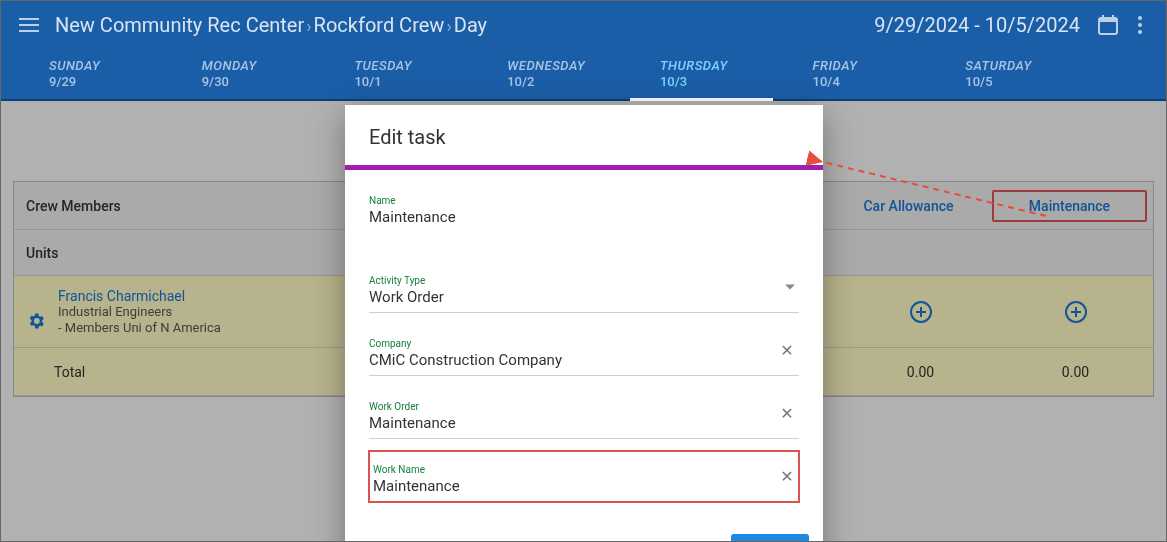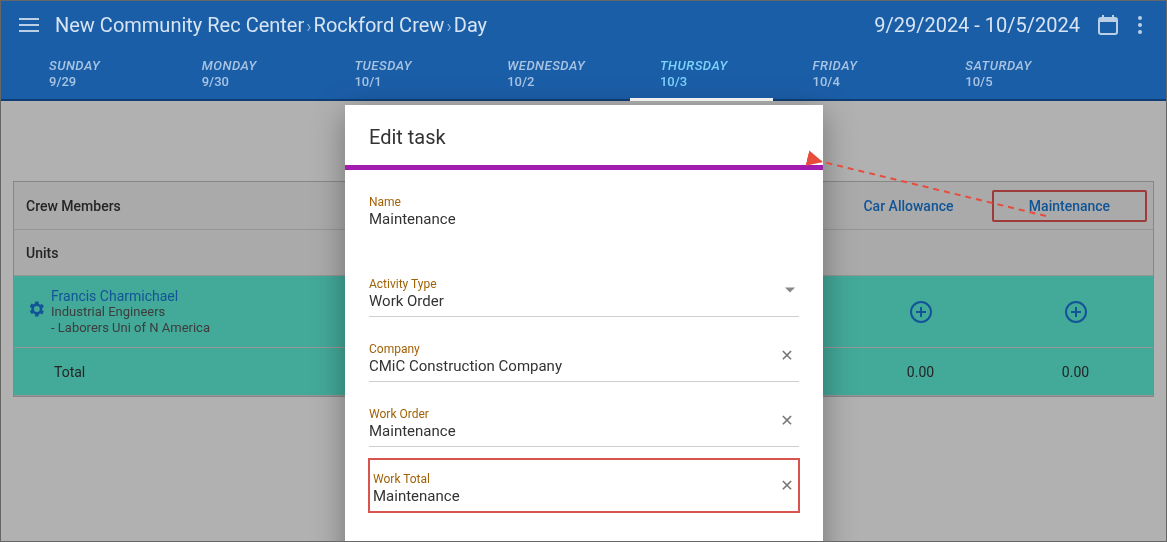--- a/index.html
+++ b/index.html
@@ -45,35 +45,35 @@
   .day-tab.active::after{
     content:''; position:absolute; bottom:-2px; left:-30px; right:40px; height:3px; background:#fff;
   }
 
   
   .content {
     padding: 80px 12px 12px 12px;
   }
   .table {
     border: 1px solid #bbb;
-    background: #5eead4;
+    background: #fef9c3;
   }
   .row { display:flex; align-items:center; border-bottom:1px solid #d0d0d0; }
   .row.header { background:#ececec; height:48px;}
   .row.units  { background:#ececec; height:46px;}
   .row.person { height:72px;}
   .row.total  { height:48px;} 
   .cell-left { width: 340px; padding-left:12px; font-size:14px; color:#333; font-weight:500;}
   .cell-mid  { flex:1; }
   .cell-partial { width: 80px; text-align:center; color:#1976d2; font-size:14px; font-weight:500; position:relative;}
   .cell-partial::before{ content:''; position:absolute; left:0; top:10px; bottom:10px; width:1px; background:#ddd;}
   .cell-link { width: 155px; text-align:center; color:#1976d2; font-size:14px; font-weight:500; cursor:pointer;}
   .cell-link.last { border:2px solid #d9534f; border-radius:2px; margin:4px 6px; padding:6px 0;}
   .cell-num { width:155px; text-align:center; font-size:14px; color:#333;}
-  .person-block { display:flex; align-items:center; gap:5px; padding-left:12px; width:500px;}
+  .person-block { display:flex; align-items:flex-end; gap:12px; padding-left:12px; width:500px;}
   .gear { color:#1976d2; }
   .p-name { font-size:14px; color:#1976d2;}
   .p-role { font-size:13px; color:#555; line-height:1.3;}
   .p-union { font-size:13px; color:#555;}
   .plus-circle { width:22px; height:22px; border:2px solid #1976d2; border-radius:50%; position:relative; margin:0 auto; cursor:pointer;}
   .plus-circle::before, .plus-circle::after{ content:''; position:absolute; background:#1976d2;}
   .plus-circle::before{ left:4px; right:4px; top:50%; height:2px; transform:translateY(-50%);}
   .plus-circle::after { top:4px; bottom:4px; left:50%; width:2px; transform:translateX(-50%);}
 
   
@@ -96,21 +96,21 @@
     font-weight:400;
     border-bottom: 5px solid #a21caf;
   }
   .dlg-body { padding: 12px 24px 4px 24px; }
   .field {
     position:relative;
     border-bottom:1px solid #cfcfcf;
     padding: 14px 0 6px 0;
     margin-bottom: 12px;
   }
-  .field .flabel { font-size:12px; color:#a16207; line-height:1;}
+  .field .flabel { font-size:10px; color:#15803d; line-height:1;}
   .field .fvalue { font-size:15px; color:#333; margin-top:2px;}
   .field .clear-btn {
     position:absolute; right:2px; top:50%; transform:translateY(-50%);
     color:#777; cursor:pointer; width:20px; height:20px; display:flex; align-items:center; justify-content:center;
   }
   .field .dd-caret {
     position:absolute; right:4px; top:50%; transform:translateY(-50%);
     width:0; height:0; border-left:5px solid transparent; border-right:5px solid transparent; border-top:5px solid #888; cursor:pointer;
   }
   .field.name { border-bottom:none; margin-bottom: 30px;}
@@ -210,21 +210,21 @@
     <div class="row person">
       <div class="person-block">
         <span class="gear">
           <svg width="20" height="20" viewBox="0 0 24 24">
               <path fill="#1976d2" d="M19.4 13a7.5 7.5 0 0 0 .1-1 7.5 7.5 0 0 0-.1-1l2-1.6-2-3.4-2.4 1a7 7 0 0 0-1.7-1L15 3h-4l-.3 2.5a7 7 0 0 0-1.7 1l-2.4-1-2 3.4L6.6 11a7.5 7.5 0 0 0 0 2l-2 1.6 2 3.4 2.4-1a7 7 0 0 0 1.7 1L11 21h4l.3-2.5a7 7 0 0 0 1.7-1l2.4 1 2-3.4-2-1.6zM13 15.5A3.5 3.5 0 1 1 16.5 12 3.5 3.5 0 0 1 13 15.5z"></path>
             </svg>
         </span>
         <div>
           <div class="p-name">Francis Charmichael</div>
           <div class="p-role">Industrial Engineers</div>
-          <div class="p-union">- Laborers Uni of N America</div>
+          <div class="p-union">- Members Uni of N America</div>
         </div>
       </div>
       <div class="cell-mid"></div>
       <div style="width:80px"></div>
       <div class="cell-num">
           <div class="plus-circle"></div>
         </div>
       <div class="cell-num">
           <div class="plus-circle"></div>
         </div>
@@ -257,21 +257,21 @@
       <div class="flabel">Company</div>
       <div class="fvalue">CMiC Construction Company</div>
       <div class="clear-btn">✕</div>
     </div>
     <div class="field">
       <div class="flabel">Work Order</div>
       <div class="fvalue">Maintenance</div>
       <div class="clear-btn">✕</div>
     </div>
     <div class="field workitem-box">
-      <div class="flabel">Work Total</div>
+      <div class="flabel">Work Name</div>
       <div class="fvalue">Maintenance</div>
       <div class="clear-btn">✕</div>
     </div>
   </div>
   <div class="dlg-actions">
     <button class="btn-flat">CANCEL</button>
     <button class="btn-primary">DONE</button>
   </div>
 </div>
 

